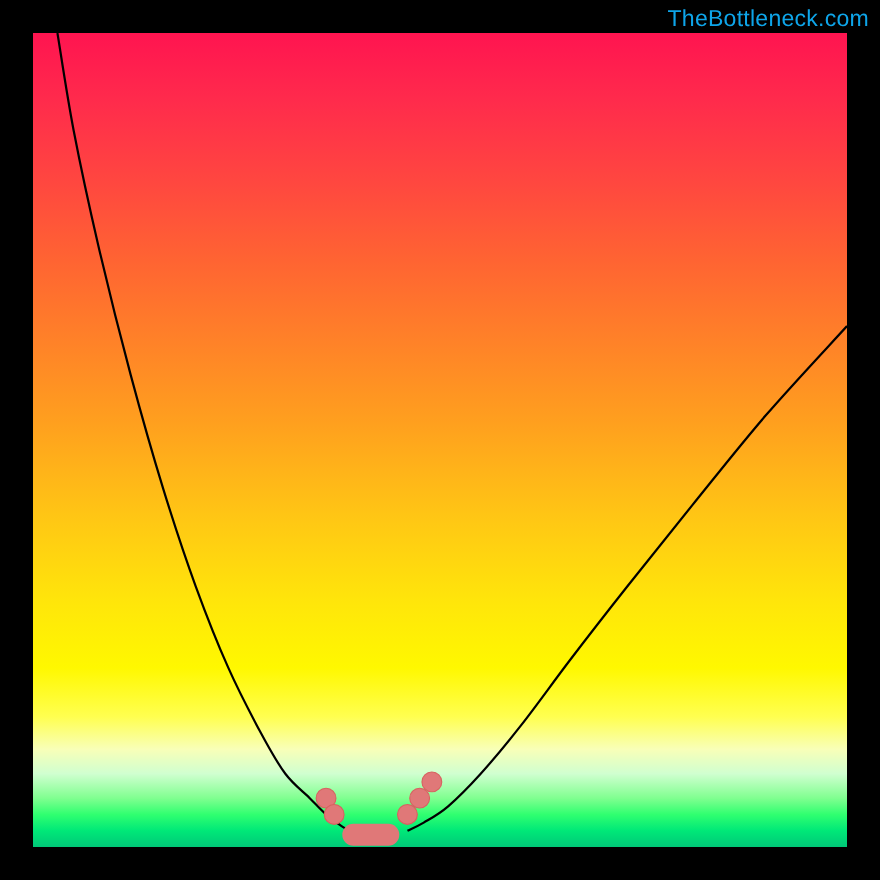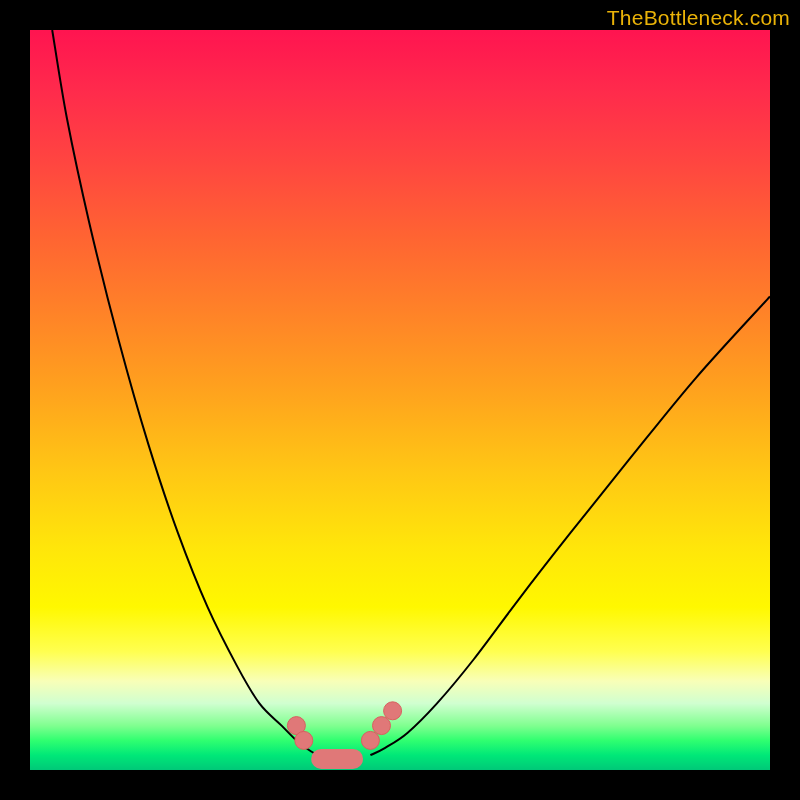--- a/index.html
+++ b/index.html
@@ -34,21 +34,21 @@
       #00e878 98%,
       #00c878 100%
     );
   }
   .watermark {
     position: absolute;
     top: 6px;
     right: 10px;
     font-size: 21px;
     font-weight: 500;
-    color: #eab308;
+    color: #0ea5e9;
     letter-spacing: 0.2px;
   }
   svg.curves {
     position: absolute;
     left: 0;
     top: 0;
     width: 740px;
     height: 740px;
   }
   .curve {

